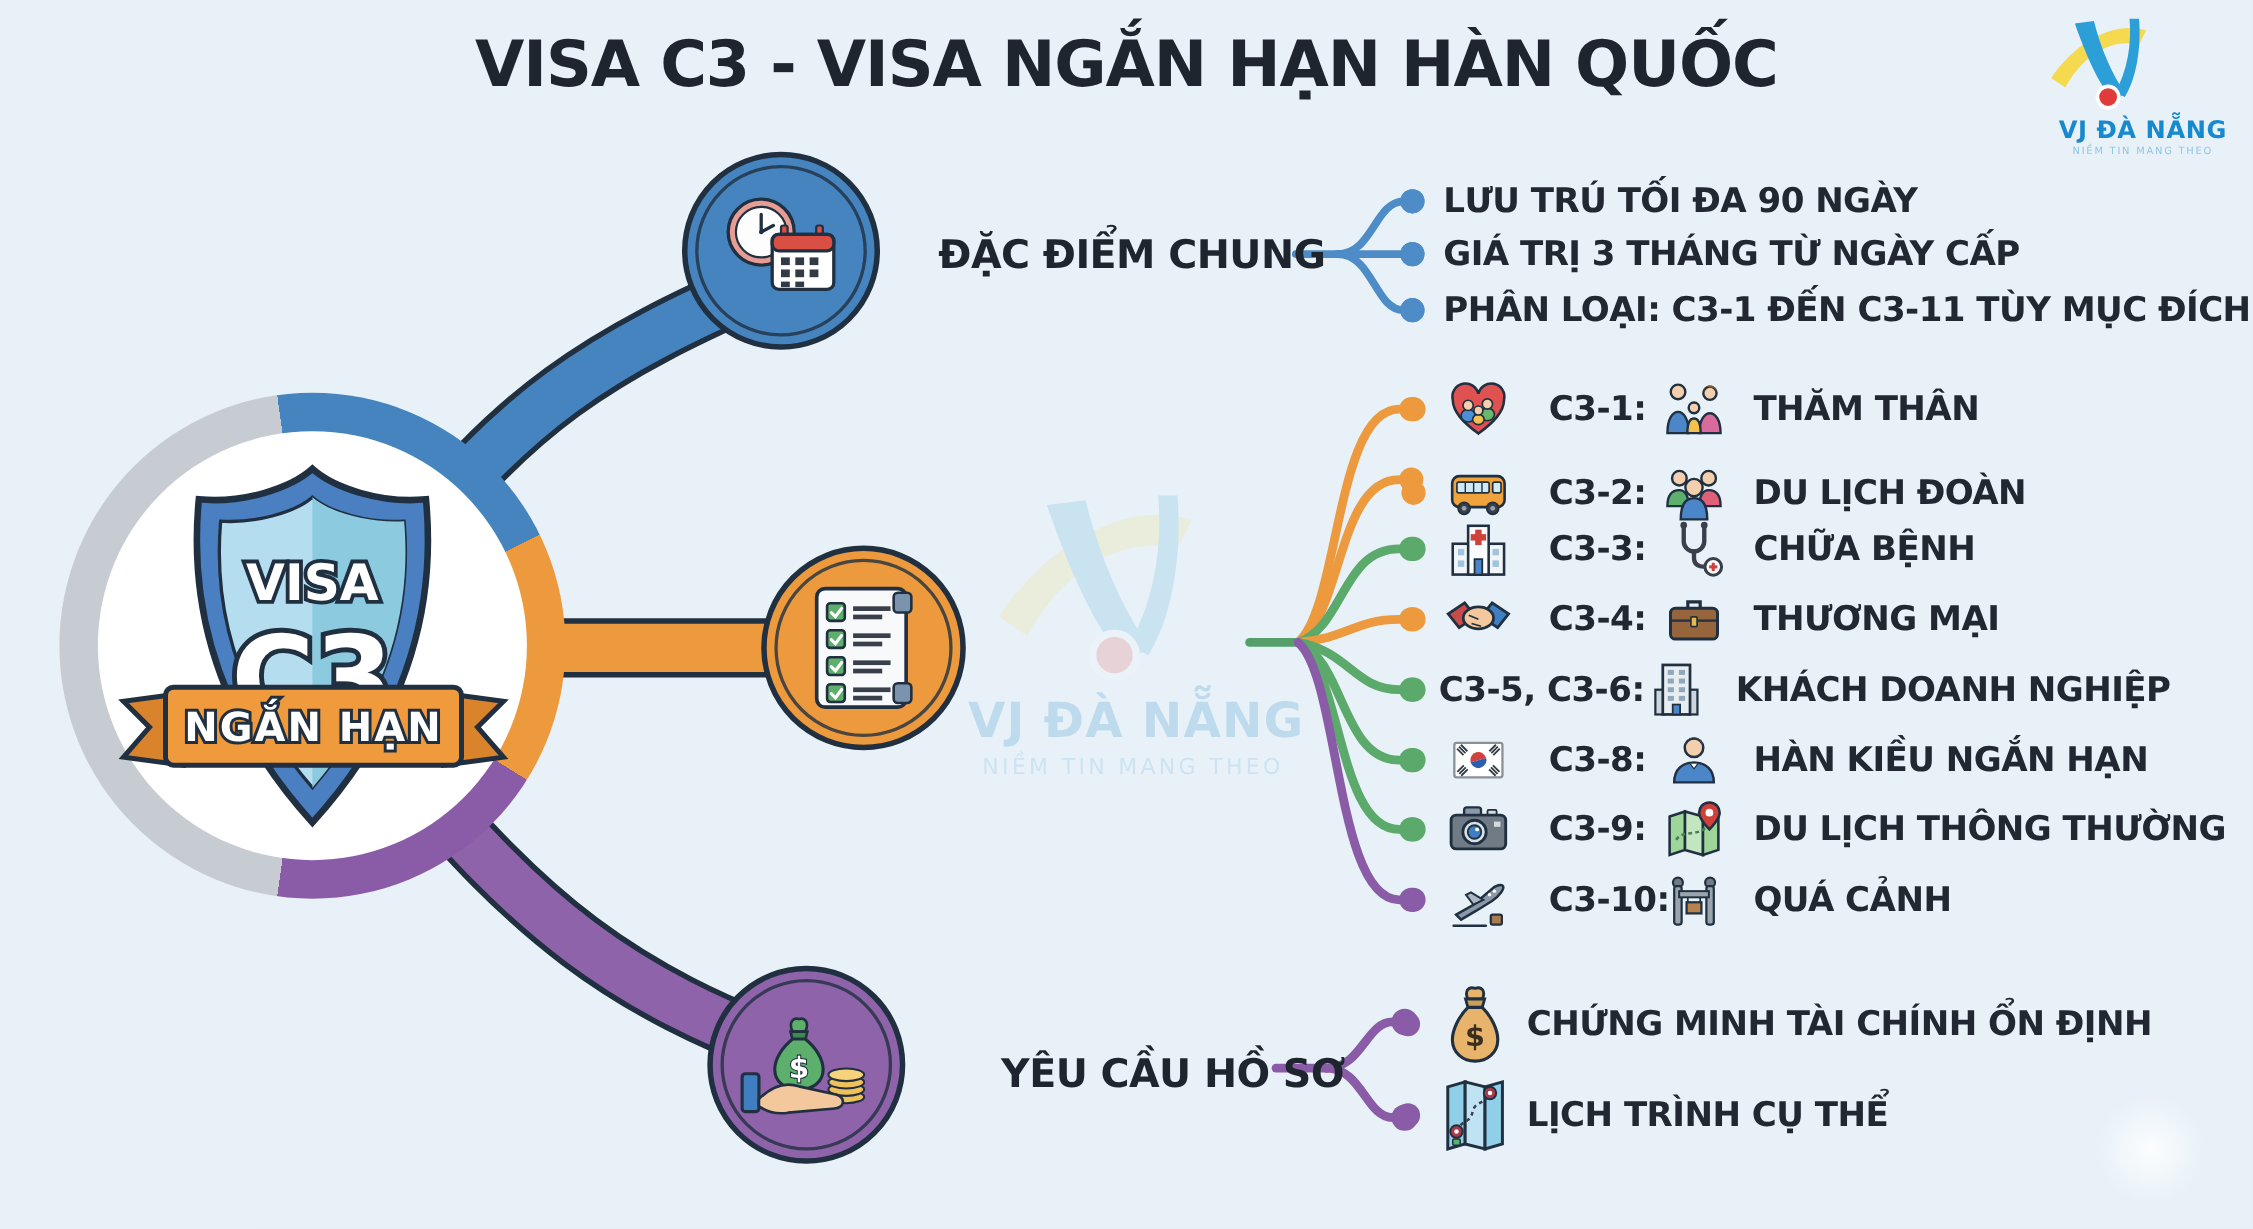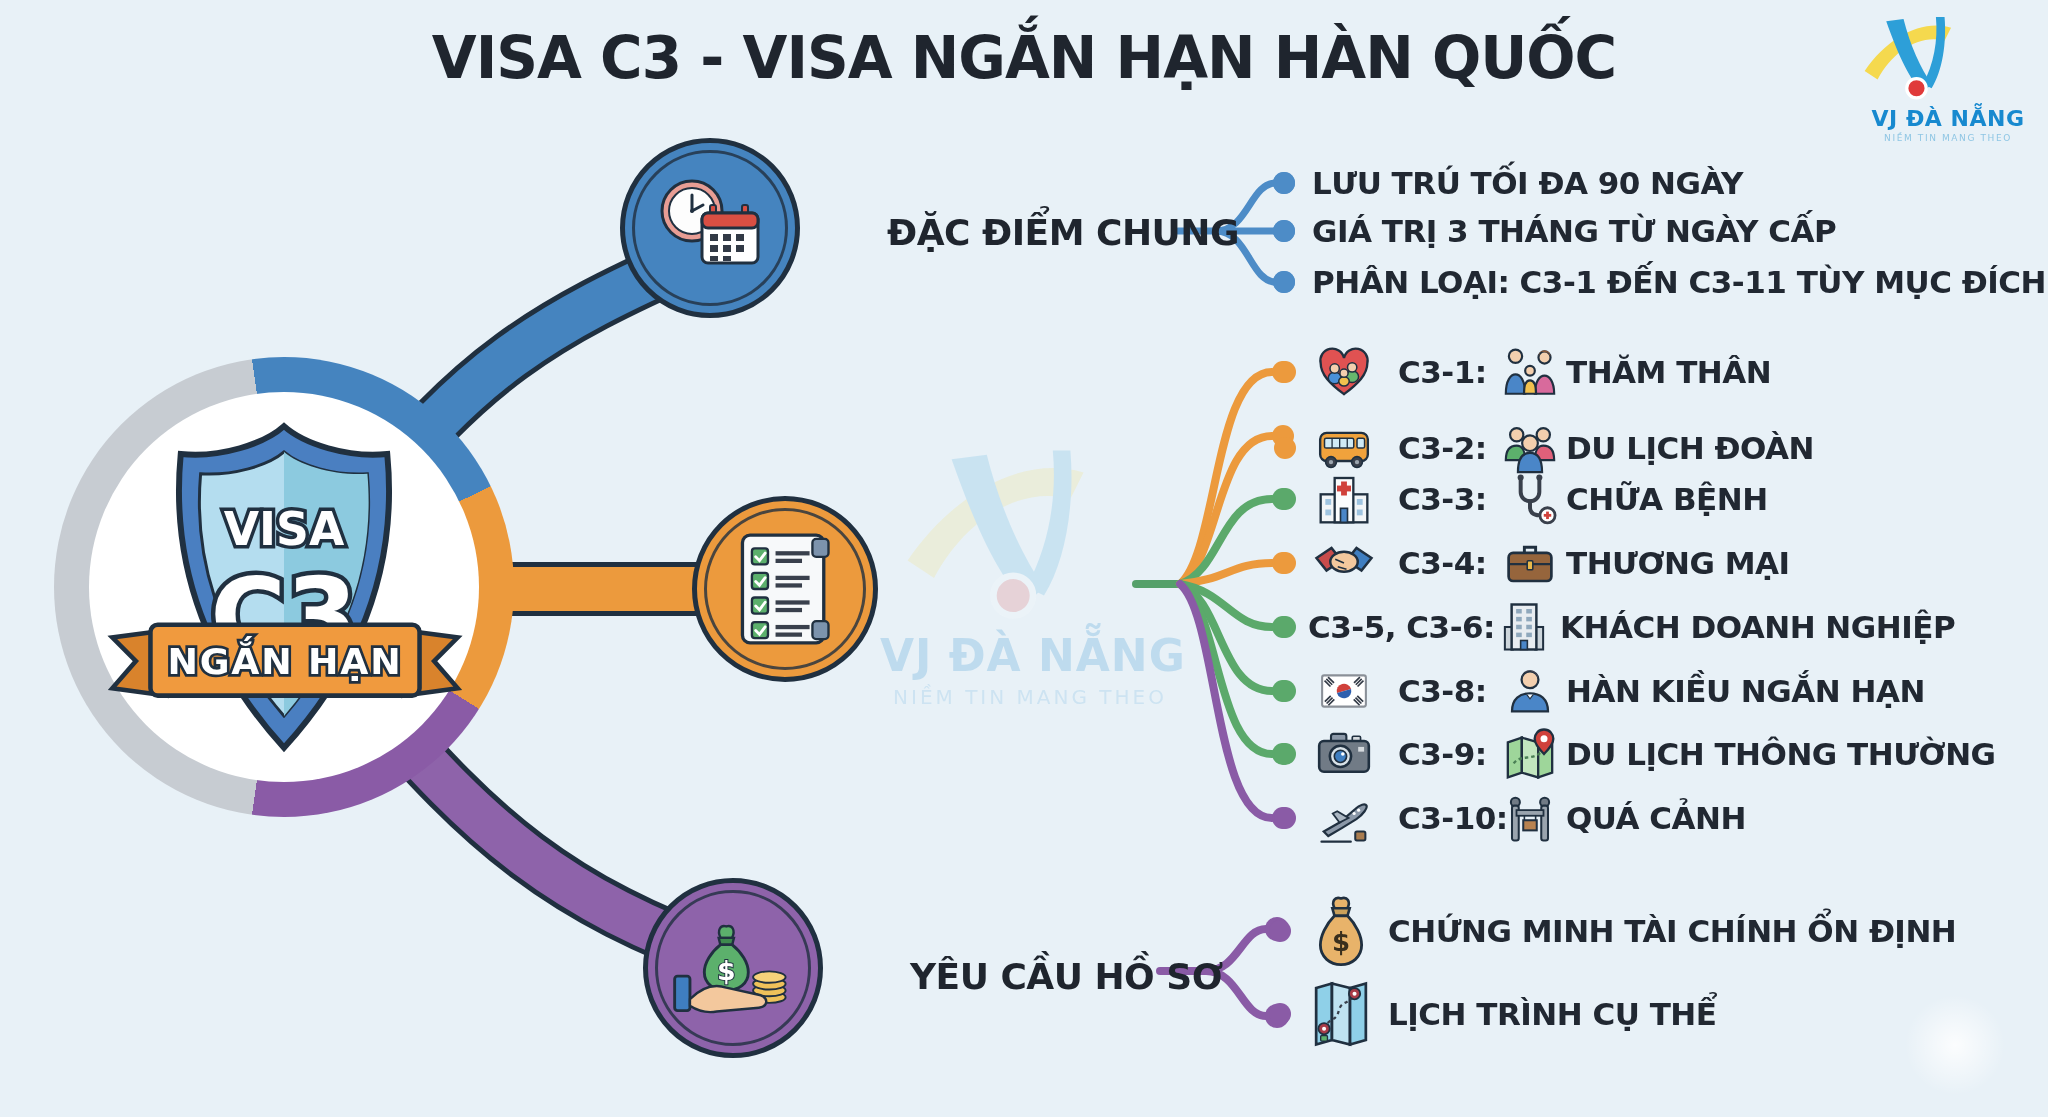--- a/index.html
+++ b/index.html
@@ -26,35 +26,35 @@
   .shield{left:145px;top:398px;z-index:3;}
   .ribbon{left:100px;top:612px;z-index:4;}
   
   .node{border-radius:50%;border:5px solid #203040;z-index:3;display:flex;align-items:center;justify-content:center;box-sizing:border-box;}
   .node::after{content:"";position:absolute;inset:7px;border:3px solid rgba(32,48,64,.8);border-radius:50%;}
   .node-blue{left:620px;top:138px;width:180px;height:180px;background:#4584bf;}
   .node-orange{left:692px;top:496px;width:186px;height:186px;background:#ec9a3d;}
   .node-purple{left:643px;top:878px;width:180px;height:180px;background:#8e63aa;}
   
   .sec-label{font-size:36px;font-weight:700;letter-spacing:-.5px;color:#1f252e;z-index:4;white-space:nowrap;}
-  .lbl-features{left:887px;top:212px;}
+  .lbl-features{left:853px;top:212px;}
   .lbl-types{left:880px;top:548px;width:300px;text-align:center;line-height:46px;}
   .lbl-req{left:862px;top:956px;margin-left:48px;}
   
   .row{display:flex;align-items:center;z-index:4;white-space:nowrap;}
   .dot{width:22px;height:22px;border-radius:50%;flex:0 0 auto;}
   .s1row{left:1273px;height:48px;}
   .s1row .btext{margin-left:17px;font-size:31px;font-weight:700;letter-spacing:-.5px;}
   .s2row{left:1274px;height:64px;}
   .iconbox{width:72px;display:flex;justify-content:center;flex:0 0 auto;}
   .s2row .icon1{margin-left:12px;}
-  .s2row .code{width:92px;margin-left:18px;font-size:31px;font-weight:700;letter-spacing:-.5px;flex:0 0 auto;}
+  .s2row .code{width:92px;margin-left:28px;font-size:31px;font-weight:700;letter-spacing:-.5px;flex:0 0 auto;}
   .s2row.wide-code .code{width:176px;margin-left:12px;}
   .s2row .icon2{margin-left:4px;}
-  .s2row .desc{font-size:31px;font-weight:700;letter-spacing:-.5px;}
+  .s2row .desc{margin-left:18px;font-size:31px;font-weight:700;letter-spacing:-.5px;}
   .s3row{left:1269px;height:86px;}
   .s3row .iconbox{width:64px;margin-left:18px;}
   .s3row .btext{margin-left:15px;font-size:31px;font-weight:700;letter-spacing:-.5px;}
   .sparkle{left:1905px;top:995px;width:100px;height:100px;z-index:1;
            background:radial-gradient(closest-side,rgba(255,255,255,.85),rgba(255,255,255,0));}
 </style>
 </head>
 <body>
 
 <div id="canvas">

